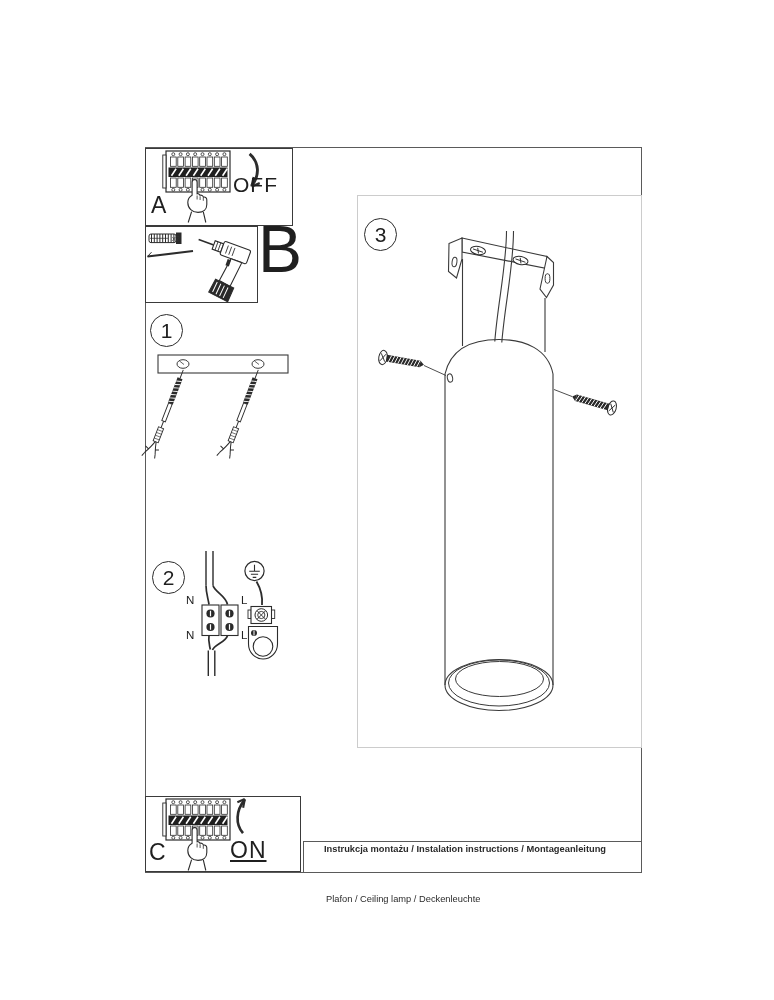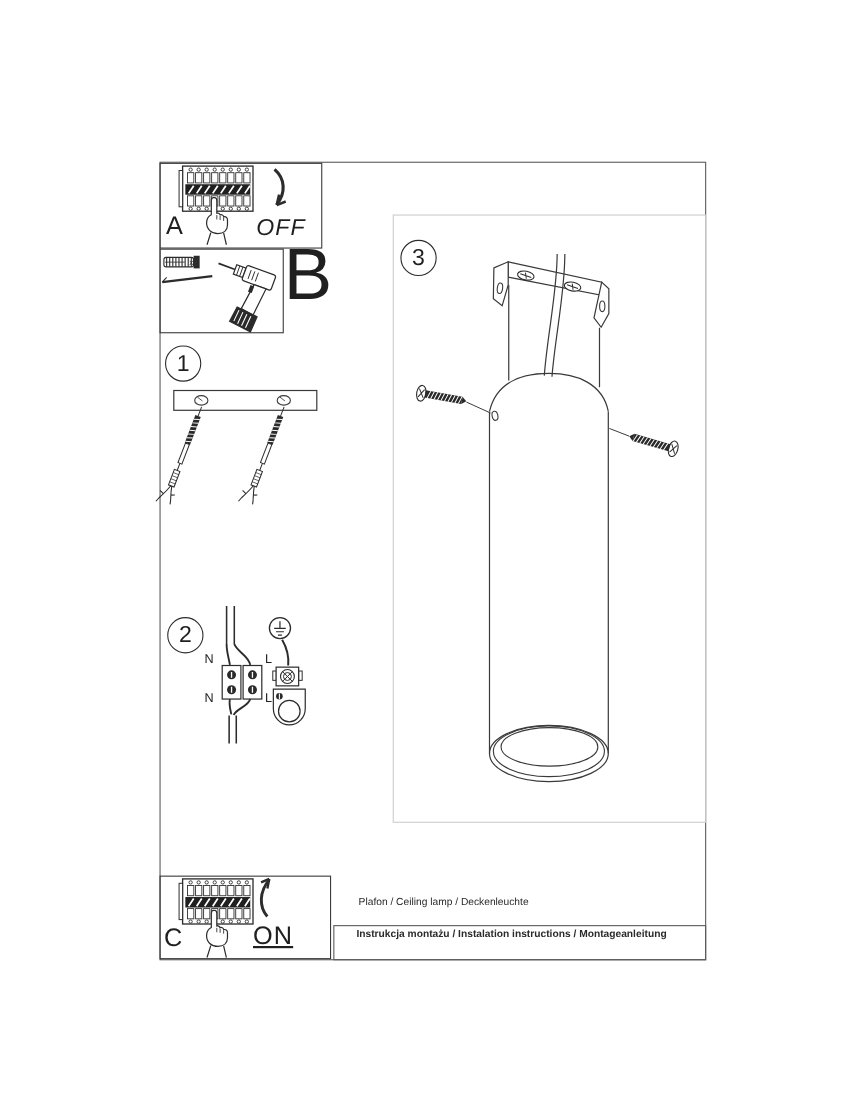--- a/index.html
+++ b/index.html
@@ -9,31 +9,31 @@
   .frame{left:145px;top:147px;width:497px;height:726px;border:1px solid #5a5a5a;box-sizing:border-box;}
   .boxA{left:145px;top:148px;width:148px;height:78px;border:1px solid #3a3a3a;box-sizing:border-box;}
   .boxB{left:145px;top:226px;width:113px;height:77px;border:1px solid #3a3a3a;box-sizing:border-box;}
   .box3{left:357px;top:195px;width:285px;height:553px;border:1px solid #cccccc;box-sizing:border-box;}
   .boxC{left:145px;top:796px;width:156px;height:76px;border:1px solid #3a3a3a;box-sizing:border-box;}
   .boxF{left:303px;top:841px;width:339px;height:32px;border:1px solid #5a5a5a;box-sizing:border-box;}
   .t{position:absolute;color:#1f1f1f;white-space:nowrap;}
   .lblA{left:151px;top:192px;font-size:23px;}
   .lblB{left:258px;top:221px;font-size:66px;line-height:0.85;}
   .lblC{left:149px;top:839px;font-size:23px;}
-  .off{left:233px;top:196px;font-size:21px;letter-spacing:1px;font-style:italic;}
+  .off{left:233px;top:173px;font-size:21px;letter-spacing:1px;}
   .on{left:230px;top:837px;font-size:23px;letter-spacing:1px;text-decoration:underline;}
   .x2{left:172px;top:234px;font-size:7.5px;color:#333;}
   .circ{position:absolute;width:31px;height:31px;border:1.4px solid #2c2c2c;border-radius:50%;
         display:flex;align-items:center;justify-content:center;font-size:21px;color:#1f1f1f;background:#fff;}
   .c1{left:150px;top:314px;} .c2{left:152px;top:561px;} .c3{left:364px;top:218px;}
   .nl{font-size:11.5px;color:#222;}
   .ntop{left:186px;top:594px;} .ltop{left:241px;top:594px;}
   .nbot{left:186px;top:629px;} .lbot{left:241px;top:629px;}
   .f1{left:324px;top:844px;font-size:9.3px;color:#2a2a2a;font-weight:bold;}
-  .f2{left:308px;top:815px;font-size:9.3px;color:#2a2a2a;padding-left:18px;}
+  .f2{left:308px;top:894px;font-size:9.3px;color:#2a2a2a;padding-left:18px;}
   svg.art{position:absolute;left:0;top:0;width:774px;height:1000px;}
 </style>
 </head>
 <body>
 
 <div class="page">
 
   <div class="abs frame"></div>
   <div class="abs box3"></div>
   <div class="abs boxA"></div>

